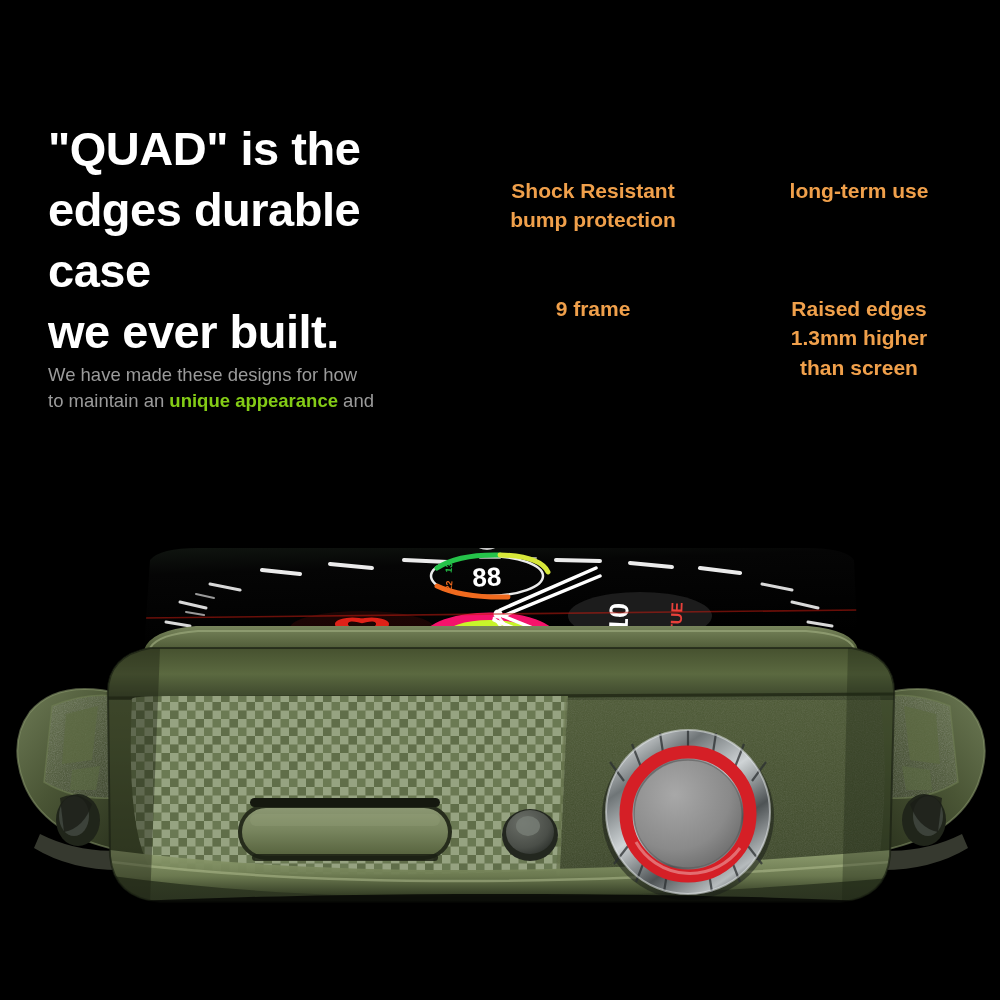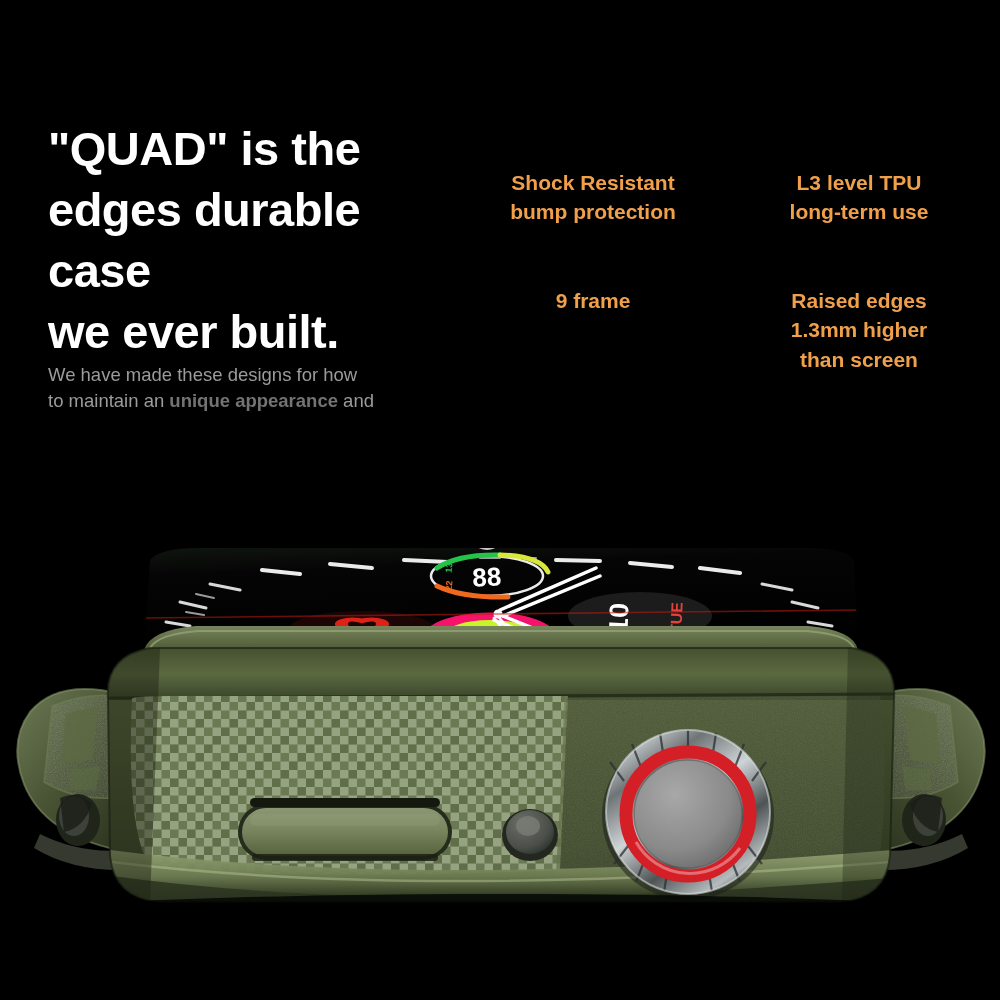--- a/index.html
+++ b/index.html
@@ -40,28 +40,28 @@
 
   .subcopy {
     position: absolute;
     left: 48px;
     top: 362px;
     width: 400px;
     color: #9b9b9b;
     font-size: 18.5px;
     line-height: 1.40;
   }
-  .subcopy b { color: #737373; font-weight: bold; }
+  .subcopy b { color: #84cc16; font-weight: bold; }
   .subcopy .sc-line { display: block; white-space: nowrap; }
 
   
   .features {
     position: absolute;
     left: 470px;
-    top: 168px;
+    top: 176px;
     width: 512px;
     display: grid;
     grid-template-columns: 1fr 1fr;
     grid-template-rows: 118px auto;
     column-gap: 20px;
   }
   .feature {
     color: #f0a04b;
     font-size: 21px;
     font-weight: bold;
@@ -96,21 +96,20 @@
     <span class="sc-line">We have made these designs for how</span>
     <span class="sc-line"><span>to maintain an </span><b>unique appearance</b><span> and</span></span>
   </div>
 
   <div class="features">
     <div class="feature">
       <span class="ft-line">Shock Resistant</span>
       <span class="ft-line">bump protection</span>
     </div>
     <div class="feature">
-      <span class="ft-line">L3 level TPU</span>
       <span class="ft-line">long-term use</span>
     </div>
     <div class="feature">
       <span class="ft-line">9 frame</span>
     </div>
     <div class="feature">
       <span class="ft-line">Raised edges</span>
       <span class="ft-line">1.3mm higher</span>
       <span class="ft-line">than screen</span>
     </div>

